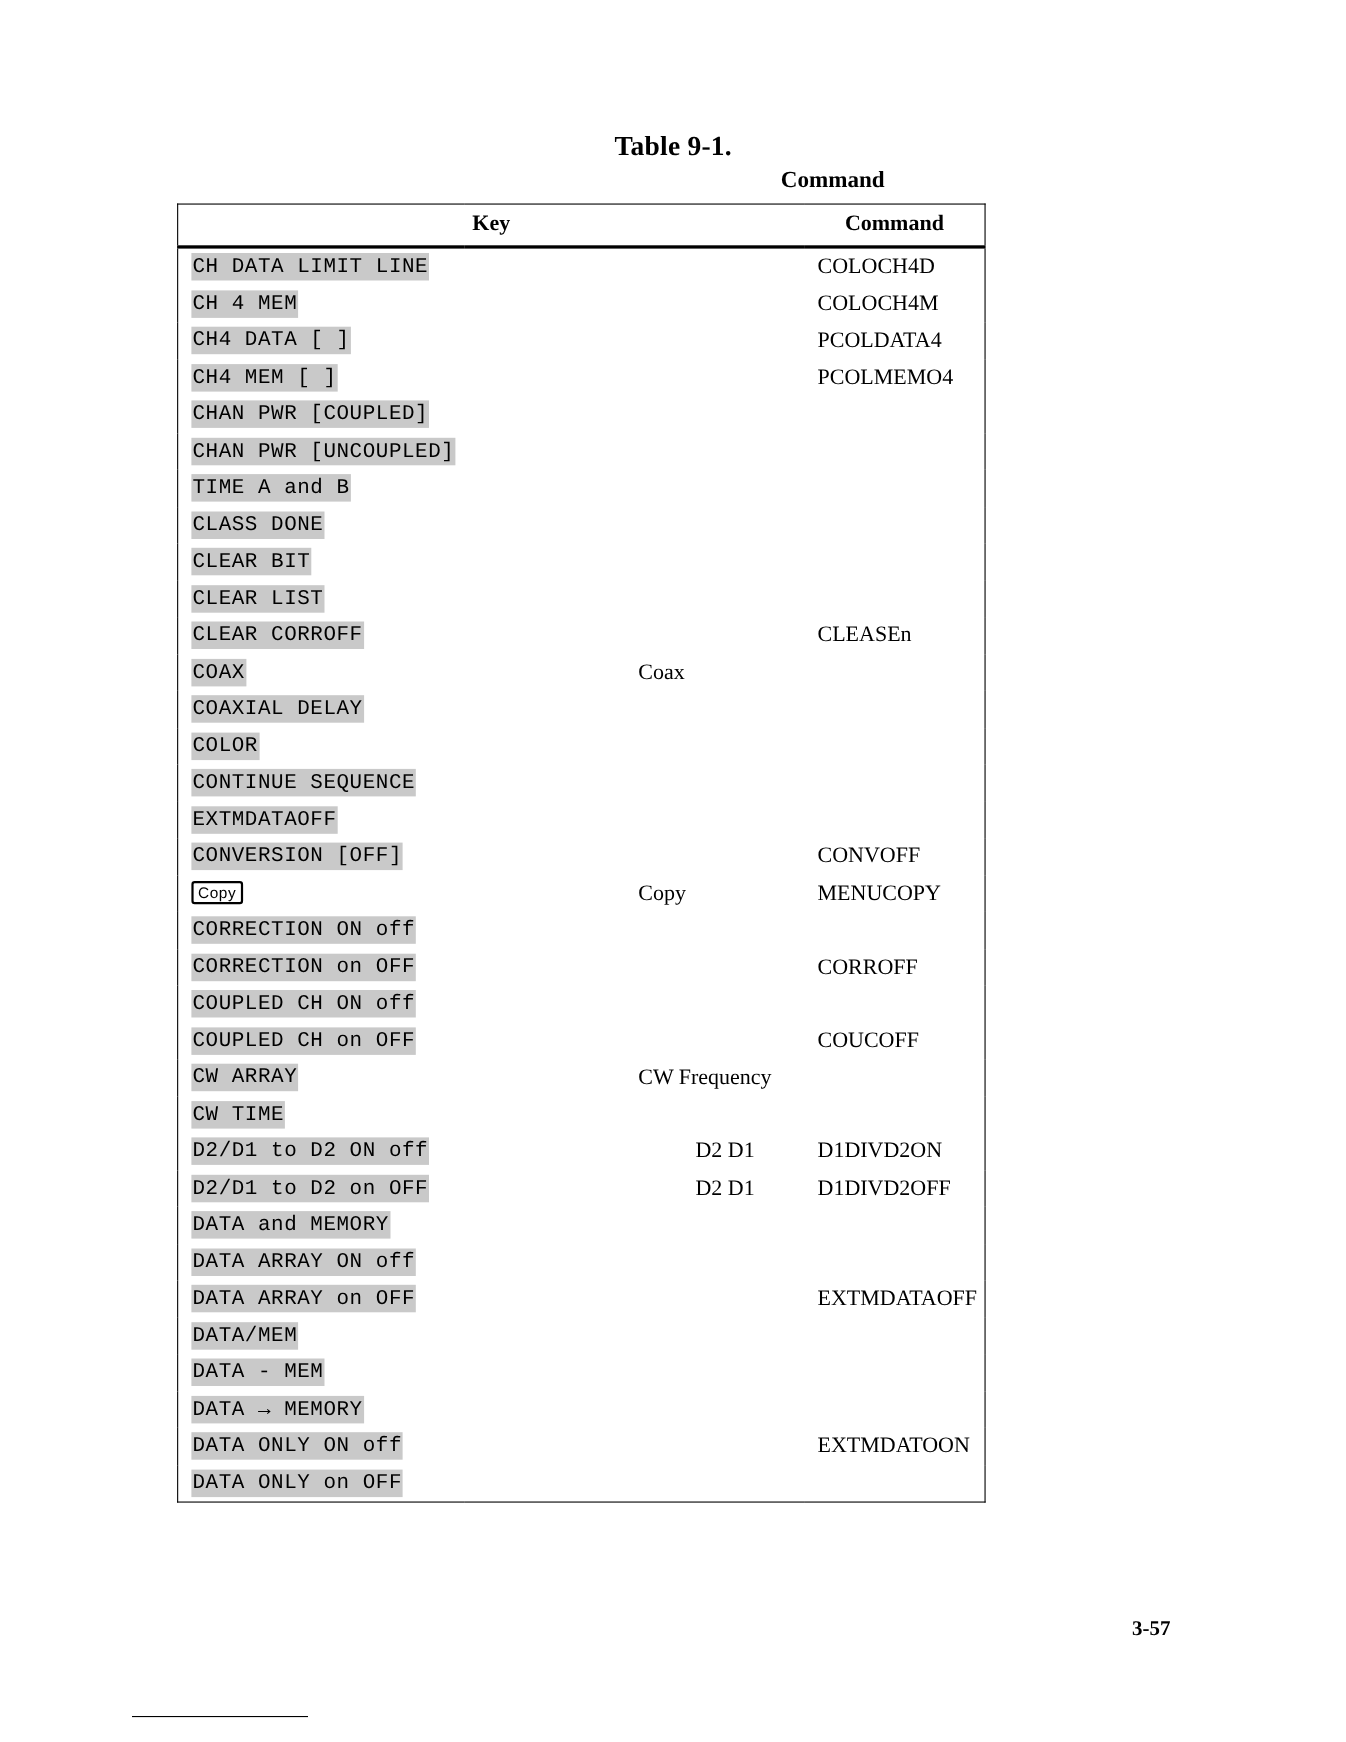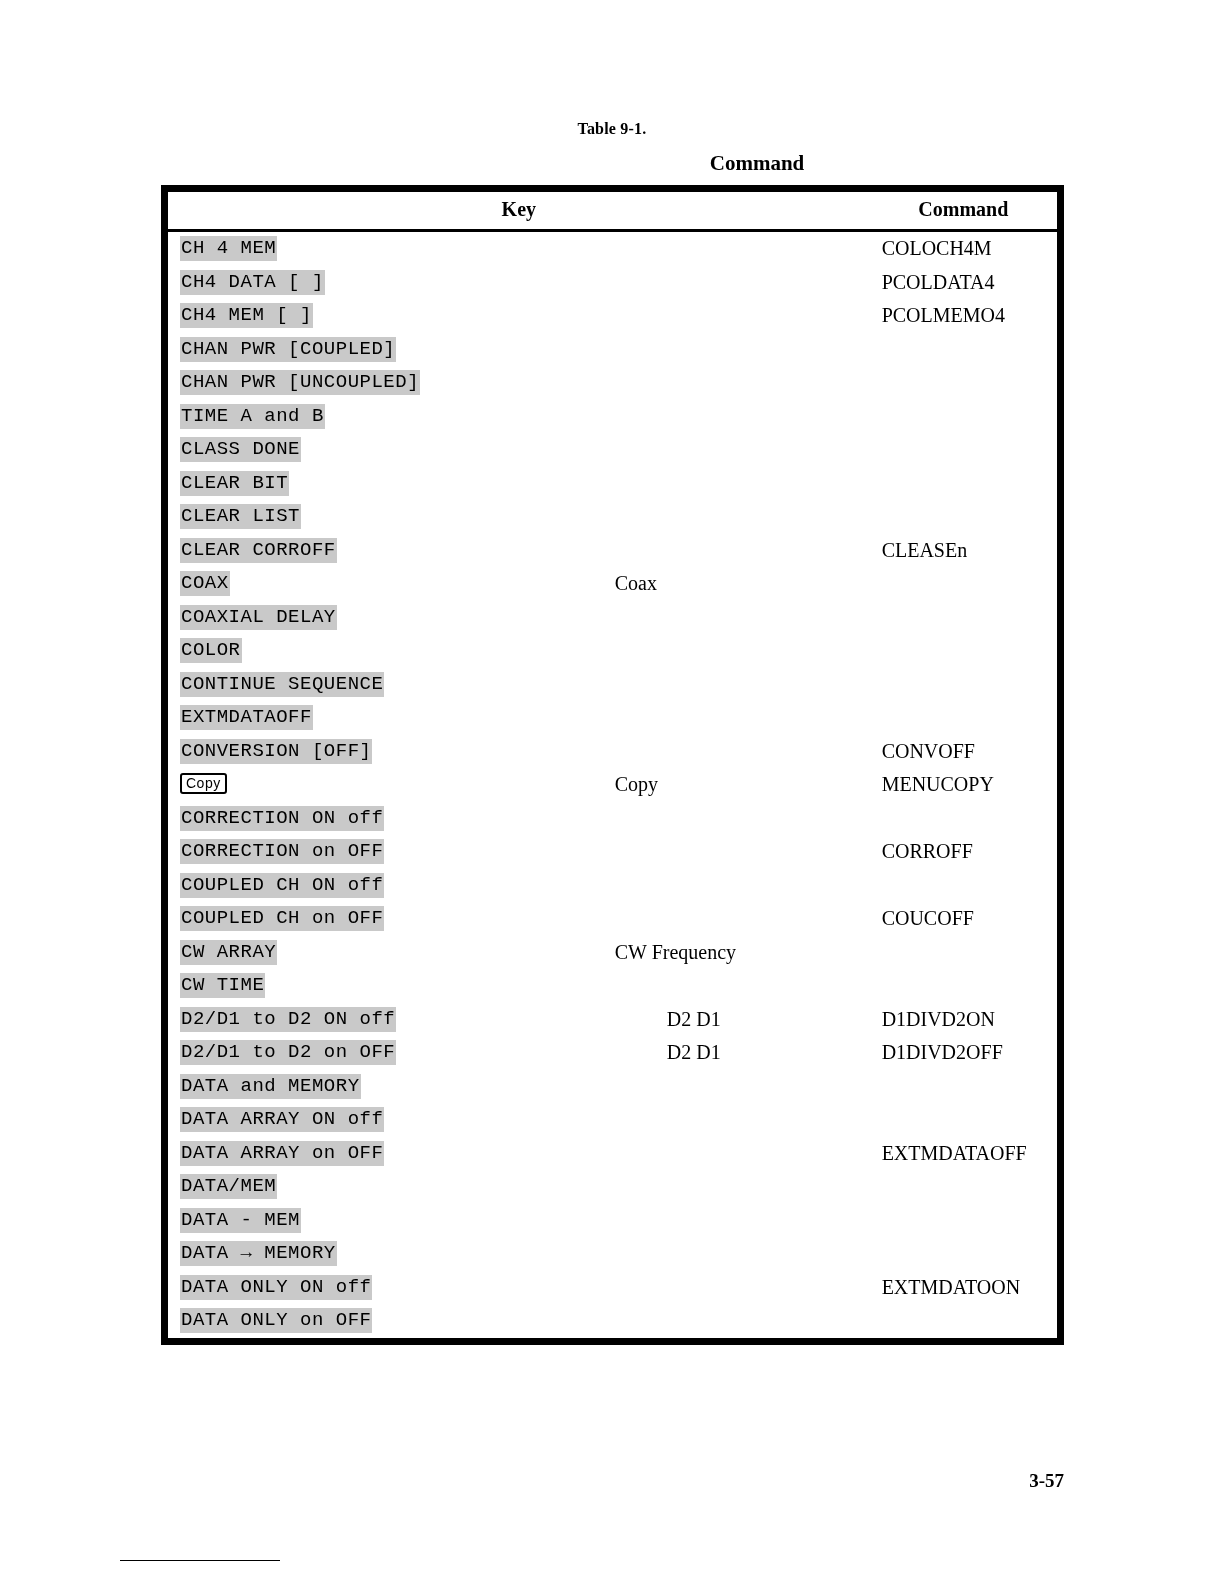--- a/index.html
+++ b/index.html
@@ -19,42 +19,42 @@
     inset: 0;
   }
   .title-main {
     position: absolute;
     top: 120px;
     left: 0;
     width: 1224px;
     text-align: center;
     font-family: "Liberation Serif", serif;
     font-weight: bold;
-    font-size: 16px;
+    font-size: 25px;
     letter-spacing: 0.2px;
   }
   .title-sub {
     position: absolute;
     top: 151px;
     left: 0;
     width: 1224px;
     text-align: center;
     font-family: "Liberation Serif", serif;
     font-weight: bold;
     font-size: 21px;
     padding-left: 290px;
     box-sizing: border-box;
   }
   table.maintable {
     position: absolute;
     top: 185px;
     left: 161px;
-    width: 903px;
+    width: 735px;
     border-collapse: collapse;
-    border: 7px solid #000000;
+    border: 1px solid #000000;
   }
   table.maintable th {
     font-family: "Liberation Serif", serif;
     font-weight: bold;
     font-size: 20px;
     padding: 6px 0 8px 0;
     border-bottom: 3px solid #000;
   }
   th.key-head { width: 680px; }
   th.cmd-head { width: 223px; }
@@ -129,20 +129,25 @@
 
   <table class="maintable">
     <thead>
       <tr>
         <th class="key-head" colspan="2">Key</th>
         <th class="cmd-head">Command</th>
       </tr>
     </thead>
     <tbody id="tbody">
         <tr class="rowline">
+          <td class="c-key rowline"><span class="hl">CH   DATA LIMIT LINE</span></td>
+          <td class="c-mid rowline"></td>
+          <td class="c-cmd rowline">COLOCH4D</td>
+        </tr>
+        <tr class="rowline">
           <td class="c-key rowline"><span class="hl">CH 4 MEM</span></td>
           <td class="c-mid rowline"></td>
           <td class="c-cmd rowline">COLOCH4M</td>
         </tr>
         <tr class="rowline">
           <td class="c-key rowline"><span class="hl">CH4 DATA [ ]</span></td>
           <td class="c-mid rowline"></td>
           <td class="c-cmd rowline">PCOLDATA4</td>
         </tr>
         <tr class="rowline">

